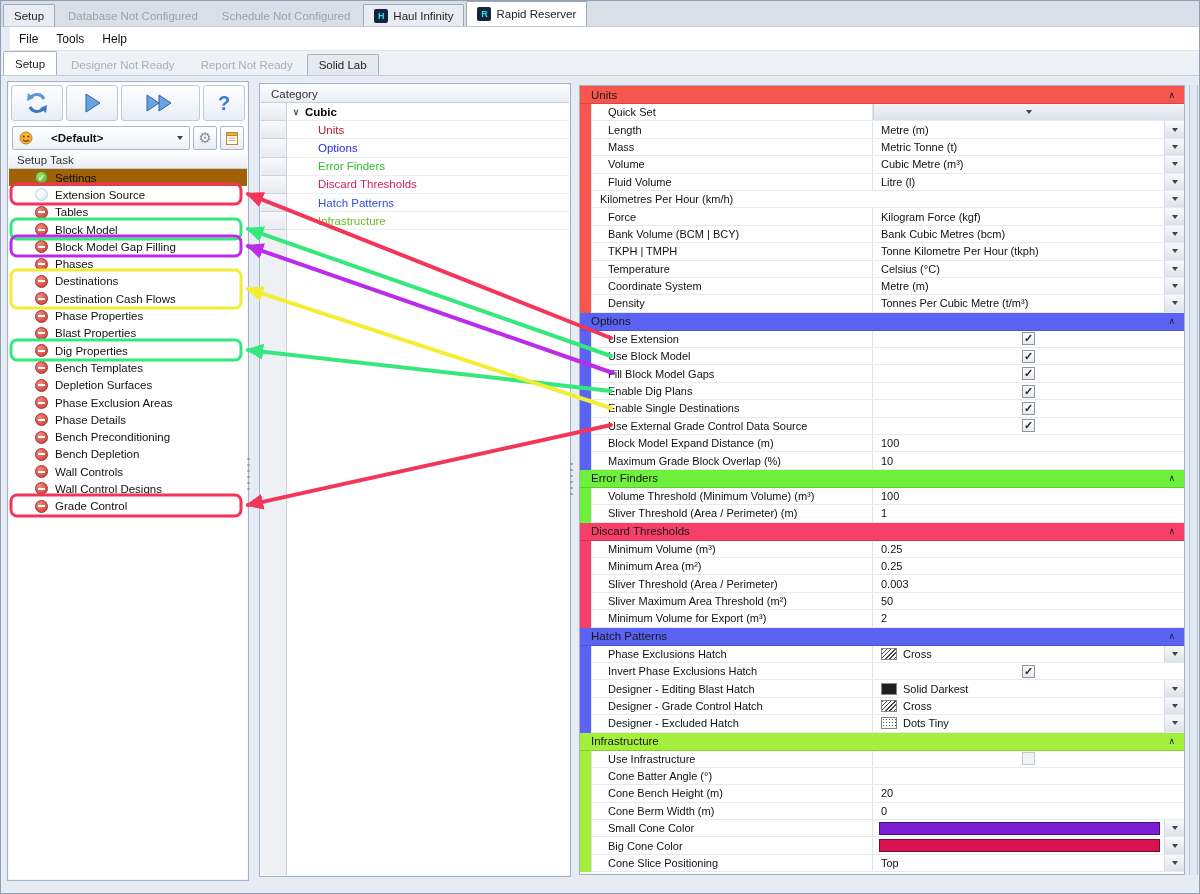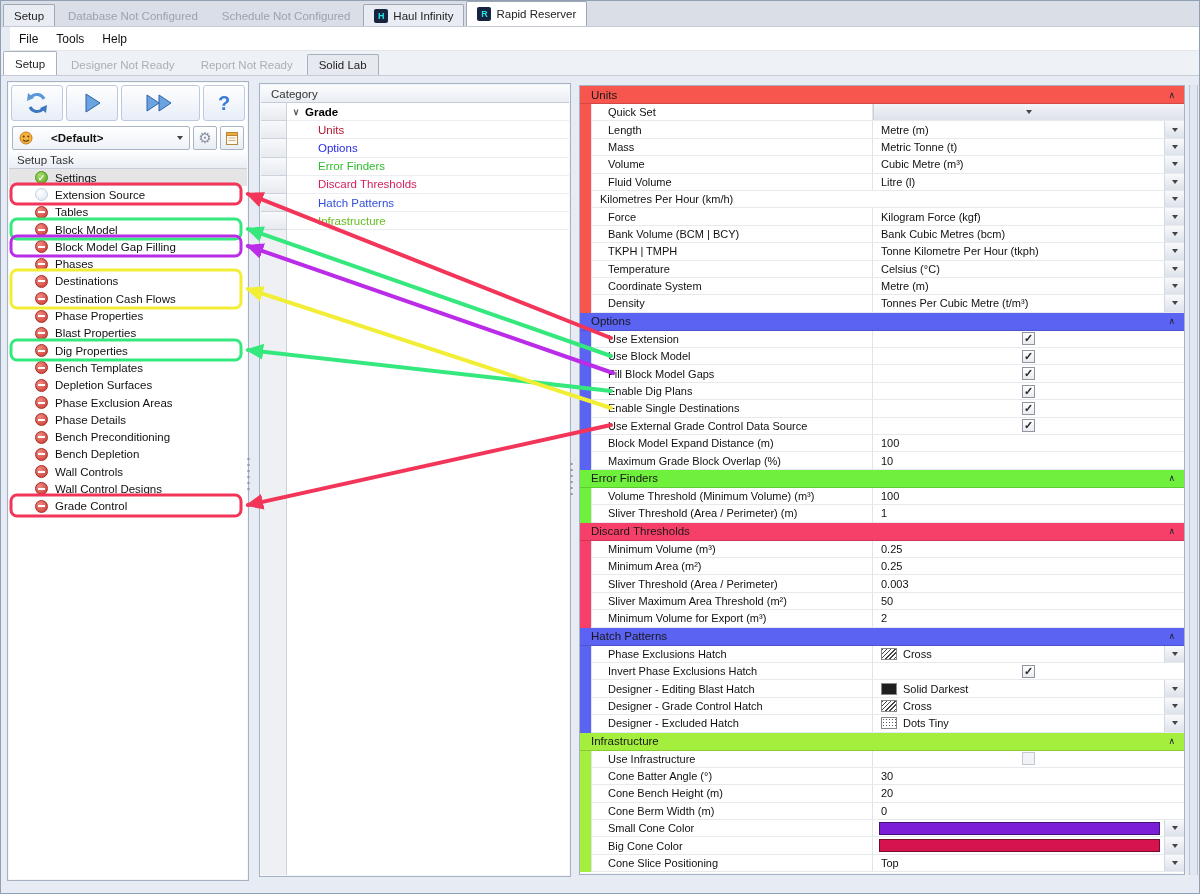--- a/index.html
+++ b/index.html
@@ -79,21 +79,21 @@
   .sq-btn { width:24px; height:24px; border:1px solid #a9b4c4; border-radius:2px;
     background:linear-gradient(#ffffff,#e8edf5); display:flex; align-items:center; justify-content:center; }
   .gear-glyph { color:#8a93a3; font-size:15px; }
   #lp-header {
     position:absolute; left:1px; top:70px; right:1px; height:17px;
     background:linear-gradient(#fcfdfe,#e9edf4); border-bottom:1px solid #c6cdd8;
     font-size:11.5px; color:#333; display:flex; align-items:center; padding-left:8px;
   }
   #task-list { position:absolute; left:1px; top:87px; right:1px; bottom:1px; }
   .task-item { height:17.3px; display:flex; align-items:center; font-size:11.5px; color:#111; }
-  .task-item.selected { background:#e5e5e5; }
+  .task-item.selected { background:#a16207; }
   .task-ico { width:13px; height:13px; border-radius:50%; margin:0 7px 0 26px; flex:0 0 13px;
     display:flex; align-items:center; justify-content:center; font-size:9px; color:#fff; }
   .st-done    { background:radial-gradient(circle at 35% 30%, #a8dd6e, #59a81e); border:1px solid #4a8f18; }
   .st-blocked { background:radial-gradient(circle at 35% 30%, #ef8a80, #c8372f); border:1px solid #a82а24; }
   .st-blocked { border:1px solid #a82a24; }
   .st-blocked::after { content:""; width:7px; height:2px; background:#fff; display:block; }
   .st-done::after { content:"\2713"; color:#fff; font-weight:bold; font-size:9px; }
   .st-pending { background:radial-gradient(circle at 35% 30%, #ffffff, #dbe6f2); border:1px solid #c2d0e0; }
   
   #cat-header {
@@ -314,21 +314,21 @@
           <div class="rowhead-cell"></div>
           <div class="rowhead-cell"></div>
           <div class="rowhead-cell"></div>
           <div class="rowhead-cell"></div>
           <div class="rowhead-cell"></div>
           <div class="rowhead-cell"></div>
         </div>
       <div id="cat-tree">
           <div class="cat-row root">
             <span class="cat-chevron">∨</span>
-            <span>Grade</span>
+            <span>Cubic</span>
           </div>
           <div class="cat-row">
             <span class="cat-child-label" style="color: rgb(176, 24, 50);">Units</span>
           </div>
           <div class="cat-row">
             <span class="cat-child-label" style="color: rgb(42, 42, 224);">Options</span>
           </div>
           <div class="cat-row">
             <span class="cat-child-label" style="color: rgb(47, 189, 47);">Error Finders</span>
           </div>
@@ -613,21 +613,20 @@
         <div class="sec-strip" style="background: rgb(164, 239, 62);"></div>
         <div class="sec-rows">
           <div class="prow">
             <div class="plabel">Use Infrastructure</div>
             <div class="pvalue" style="padding-left: 0px;">
               <div class="cb disabled"></div>
             </div>
           </div>
           <div class="prow">
             <div class="plabel">Cone Batter Angle (°)</div>
-            <div class="pvalue">30</div>
           </div>
           <div class="prow">
             <div class="plabel">Cone Bench Height (m)</div>
             <div class="pvalue">20</div>
           </div>
           <div class="prow">
             <div class="plabel">Cone Berm Width (m)</div>
             <div class="pvalue">0</div>
           </div>
           <div class="prow">

